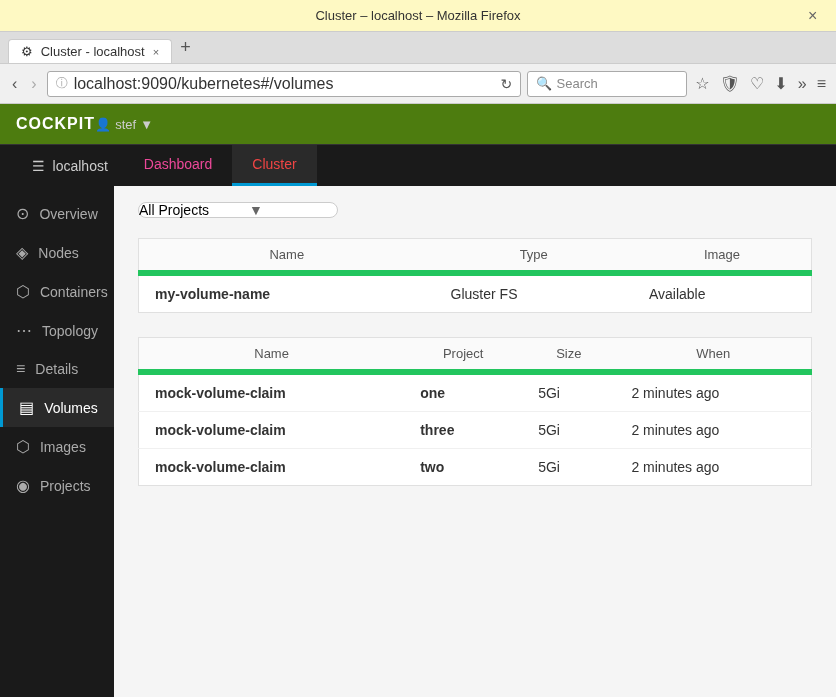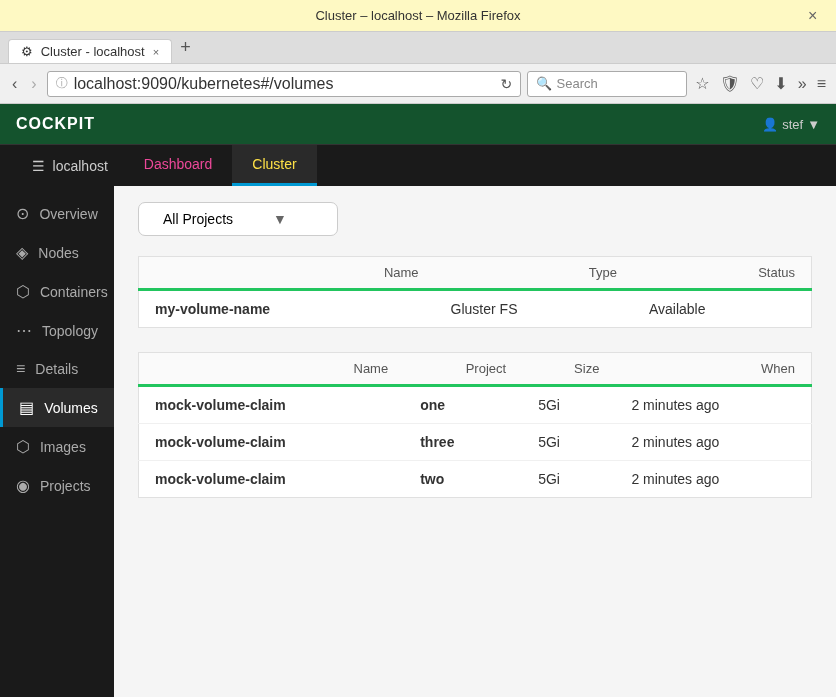--- a/index.html
+++ b/index.html
@@ -113,26 +113,26 @@
       align-items: center;
       gap: 4px;
       width: 160px;
       color: #888;
     }
     .toolbar-icons { display: flex; gap: 6px; align-items: center; }
     .toolbar-icon { font-size: 16px; color: #555; cursor: pointer; padding: 2px; }
 
     
     .app-header {
-      background: #14532d;
+      background: #4d7c0f;
       height: 40px;
       display: flex;
       align-items: center;
       padding: 0 16px;
-      justify-content: space-between;
+      justify-content: flex-start;
     }
     .app-brand { color: #fff; font-size: 16px; font-weight: 600; letter-spacing: 1px; }
     .app-user { color: #ccc; font-size: 13px; display: flex; align-items: center; gap: 4px; cursor: pointer; }
 
     
     .nav-bar {
       background: #1a1a1a;
       height: 42px;
       display: flex;
       align-items: stretch;
@@ -142,21 +142,21 @@
     }
     .nav-item {
       color: #ec4899;
       font-size: 14px;
       padding: 0 20px;
       display: flex;
       align-items: center;
       cursor: pointer;
       border-bottom: 3px solid transparent;
     }
-    .nav-item.active { color: #fde047; background: #2a2a2a; border-bottom: 3px solid #0099d3; }
+    .nav-item.active { color: #ef4444; background: #2a2a2a; border-bottom: 3px solid #0099d3; }
     .host-item { color: #ccc; font-size: 14px; padding: 0 16px; display: flex; align-items: center; gap: 8px; }
 
     
     .main-layout { display: flex; height: calc(697px - 32px - 40px - 42px - 40px); background: #fff; }
 
     
     .sidebar {
       width: 114px;
       background: #1a1a1a;
       display: flex;
@@ -178,24 +178,24 @@
     
     .content { flex: 1; background: #f5f5f5; overflow-y: auto; padding: 16px 24px; }
 
     
     .project-selector {
       display: flex;
       align-items: center;
       margin-bottom: 20px;
     }
     .select-box {
-      height: 34px;
+      height: 16px;
       border: 1px solid #ccc;
-      border-radius: 7px;
-      padding: 0 24px;
+      border-radius: 12px;
+      padding: 0 0;
       background: #fff;
       font-size: 14px;
       display: flex;
       align-items: center;
       gap: 40px;
       cursor: pointer;
       min-width: 200px;
     }
     .select-arrow { color: #666; }
 
@@ -205,26 +205,26 @@
       align-items: center;
       justify-content: space-between;
       margin-bottom: 12px;
     }
     .section-title { font-size: 22px; font-weight: 300; color: #333; }
     .register-link { color: #0099d3; font-size: 13px; display: flex; align-items: center; gap: 4px; cursor: pointer; text-decoration: none; }
 
     
     .data-table { width: 100%; border-collapse: collapse; background: #fff; border: 1px solid #e0e0e0; margin-bottom: 24px; }
     .data-table th {
-      text-align: right;
+      text-align: center;
       padding: 8px 16px;
       font-size: 13px;
       font-weight: 500;
       color: #555;
-      border-bottom: 3px solid #22c55e;
+      border-bottom: 6px solid #22c55e;
       background: #fafafa;
     }
     .data-table td {
       padding: 10px 16px;
       font-size: 14px;
       color: #333;
       border-bottom: 1px solid #f0f0f0;
     }
     .data-table tr:last-child td { border-bottom: none; }
     .data-table td:first-child { font-weight: 600; }
@@ -332,21 +332,21 @@
         <span class="select-arrow">▼</span>
       </div>
     </div>
 
 
     <table class="data-table">
       <thead>
         <tr>
           <th>Name</th>
           <th>Type</th>
-          <th>Status</th>
+          <th>Image</th>
         </tr>
       </thead>
       <tbody>
         <tr class="table-row">
           <td>my-volume-name</td>
           <td>Gluster FS</td>
           <td>Available</td>
         </tr>
       </tbody>
     </table>

